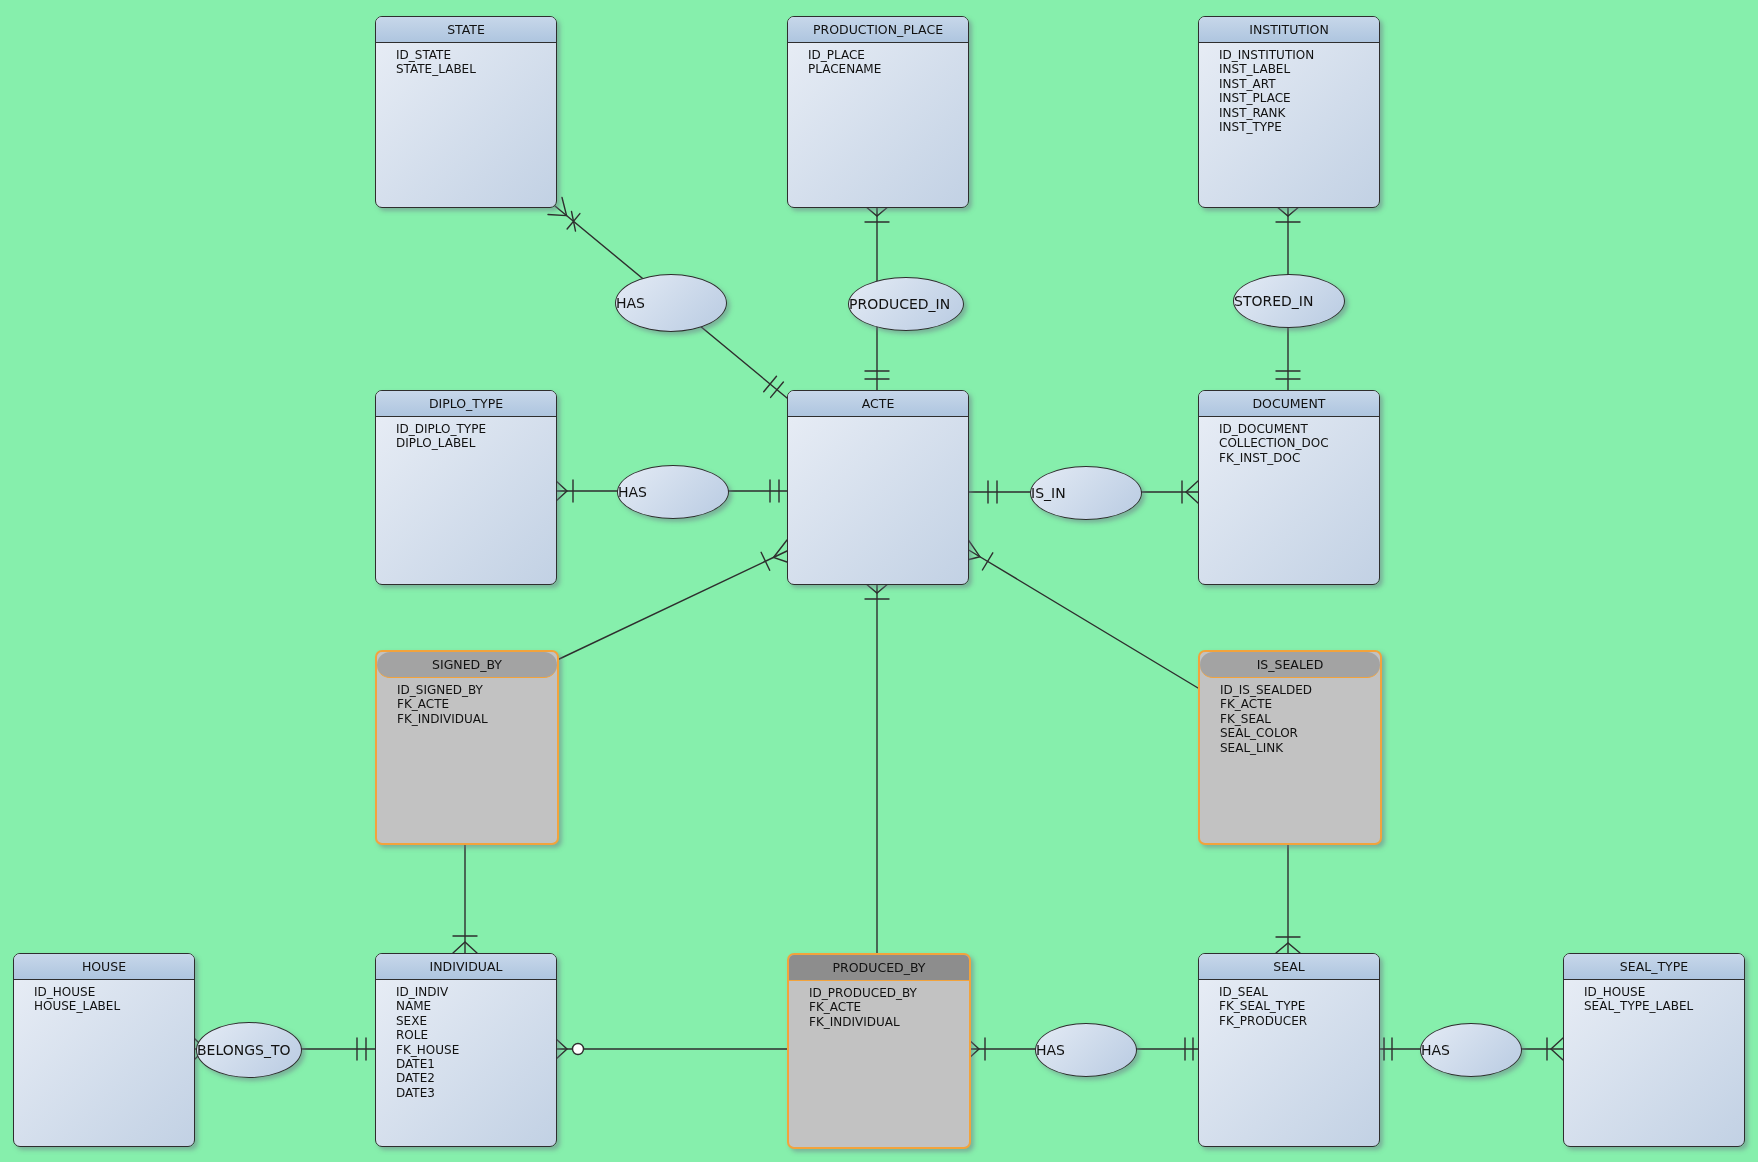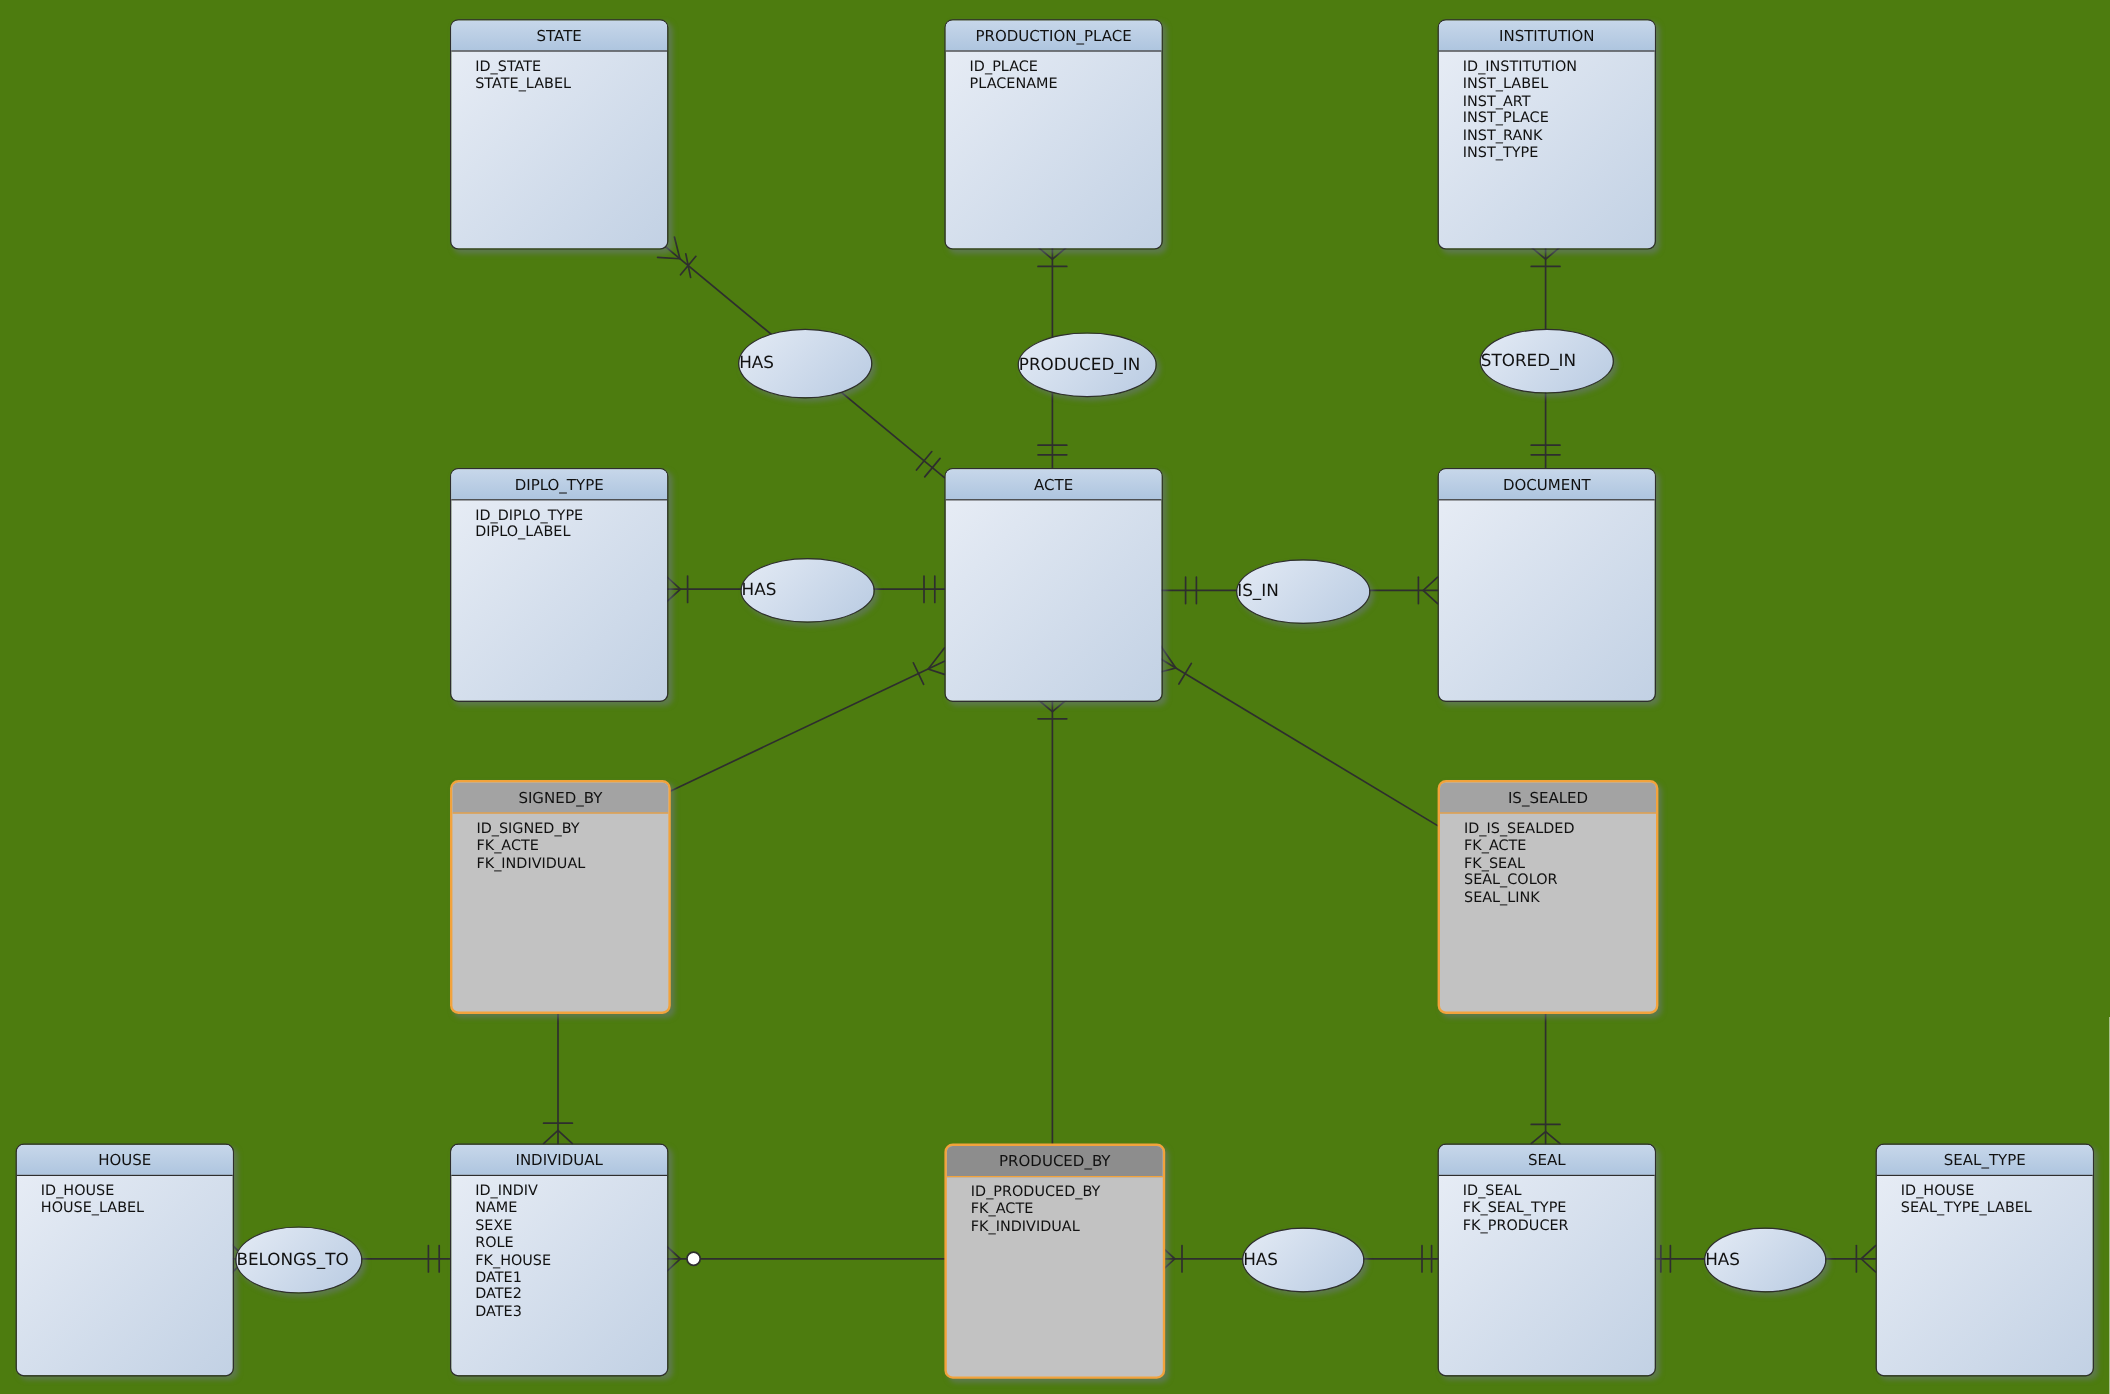--- a/index.html
+++ b/index.html
@@ -1,17 +1,17 @@
 <!DOCTYPE html>
 <html><head>
 <meta charset="utf-8">
 <style>
   html,body{margin:0;padding:0;background:#ffffff;}
   #canvas{
-    position:relative;width:1758px;height:1162px;background:#4d7c0f;overflow:hidden;
+    position:relative;width:1758px;height:1162px;background:#86efac;overflow:hidden;
     font-family:"DejaVu Sans","Liberation Sans",sans-serif;color:#111;
   }
   #wires{position:absolute;left:0;top:0;z-index:1;}
   .entity{
     position:absolute;z-index:2;border:1.5px solid #2e2e2e;border-radius:7px;
     box-shadow:3px 3px 4px rgba(110,120,135,.5);overflow:hidden;
     background:linear-gradient(135deg,#e9eef6 0%,#c2d1e4 100%);
   }
   .entity .ehead{
     height:25px;line-height:25px;text-align:center;font-size:12.5px;
@@ -19,21 +19,21 @@
     background:linear-gradient(#c7d7ea 0%,#aec5df 100%);
     white-space:nowrap;overflow:hidden;
   }
   .entity .ebody{
     padding:5px 20px;font-size:12px;line-height:14.4px;white-space:pre-line;
   }
   .entity.gray,.entity.gray-dark{
     border:2px solid #f2a33c;
     background:#c2c2c2;
   }
-  .entity.gray .ehead{background:#a3a3a3;border-bottom:1.4px solid #f2a33c;}
+  .entity.gray .ehead{background:#a3a3a3;border-bottom:1.4px solid #f2a33c;border-radius:13px;}
   .entity.gray-dark .ehead{background:#8d8d8d;border-bottom:1.4px solid #f2a33c;}
   .rel{
     position:absolute;z-index:2;border:1.4px solid #2e2e2e;border-radius:50%;
     background:linear-gradient(135deg,#e4ebf5 0%,#b9cbe2 100%);
     box-shadow:3px 3px 4px rgba(110,120,135,.5);
     display:flex;align-items:center;justify-content:flex-start;
     font-size:14px;white-space:nowrap;
   }
 </style>
 </head>
@@ -163,20 +163,23 @@
     <div class="ebody">ID_DIPLO_TYPE
 DIPLO_LABEL</div>
   </div>
 
   <div class="entity blue" style="left:787px;top:390px;width:180px;height:193px">
     <div class="ehead">ACTE</div>
   </div>
 
   <div class="entity blue" style="left:1198px;top:390px;width:180px;height:193px">
     <div class="ehead">DOCUMENT</div>
+    <div class="ebody">ID_DOCUMENT
+COLLECTION_DOC
+FK_INST_DOC</div>
   </div>
 
   <div class="entity gray" style="left:375px;top:650px;width:180px;height:191px">
     <div class="ehead">SIGNED_BY</div>
     <div class="ebody">ID_SIGNED_BY
 FK_ACTE
 FK_INDIVIDUAL</div>
   </div>
 
   <div class="entity gray" style="left:1198px;top:650px;width:180px;height:191px">

